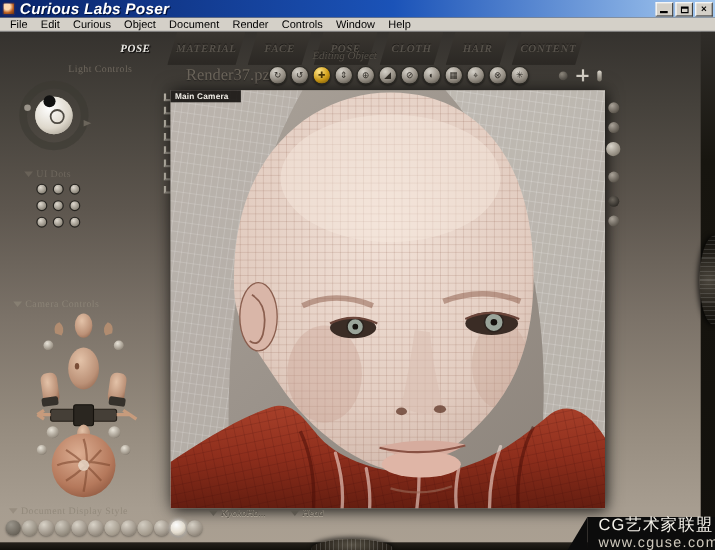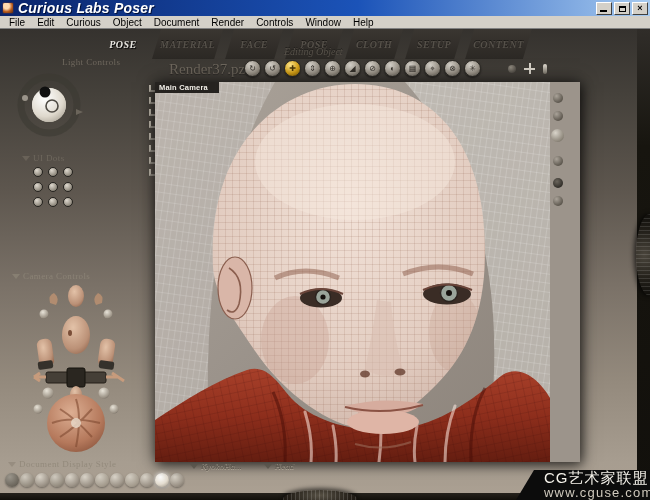--- a/index.html
+++ b/index.html
@@ -68,21 +68,21 @@
     font-size:8px; color:#35312b; line-height:1; box-shadow:0 1px 2px rgba(0,0,0,.5); }
   .tool-btn.active { background:radial-gradient(circle at 35% 28%, #ffe68a, #d4a017 55%, #7e5c0a 100%); color:#4a3607; }
   .tools-mini { position:absolute; left:508px; top:34px; display:flex; gap:8px; align-items:center; }
   .mini-sphere { width:8px; height:8px; border-radius:50%; background:radial-gradient(circle at 35% 30%, #8f897e, #3c3833); }
   .mini-cross { position:relative; width:11px; height:11px; }
   .mini-cross::before { content:""; position:absolute; left:0; top:5px; width:11px; height:2px; background:#d6d1c7; }
   .mini-cross::after { content:""; position:absolute; left:5px; top:0; width:2px; height:11px; background:#d6d1c7; }
   .mini-pin { width:4px; height:10px; border-radius:2px; background:linear-gradient(#e0dbd1,#7b756a); }
 
   
-  .viewport { position:absolute; left:155px; top:53px; width:425px; height:380px; background:#9c948b;
+  .viewport { position:absolute; left:155px; top:53px; width:395px; height:380px; background:#9c948b;
     box-shadow:0 0 16px rgba(0,0,0,.6), 2px 3px 10px rgba(0,0,0,.5); }
   .viewport svg { display:block; }
   .cam-label { position:absolute; left:0; top:0; width:64px; height:11px; background:rgba(10,8,6,.85);
     color:#f2efe8; font-size:7.5px; font-weight:bold; padding:1px 0 0 4px; letter-spacing:.2px; }
 
   
   .bracket-col { position:absolute; left:149px; top:56px; display:flex; flex-direction:column; gap:5px; }
   .bracket { width:8px; height:7px; border-left:2px solid #c7c1b4; border-bottom:2px solid #9a948a; }
 
   
@@ -152,21 +152,21 @@
   </div>
 
   <div class="workspace">
 
     <div class="tabstrip">
       <div class="tab active">POSE</div>
       <div class="tab inactive">MATERIAL</div>
       <div class="tab inactive">FACE</div>
       <div class="tab inactive">POSE</div>
       <div class="tab inactive">CLOTH</div>
-      <div class="tab inactive">SETUP</div>
+      <div class="tab inactive">HAIR</div>
       <div class="tab inactive">CONTENT</div>
     </div>
 
     <div class="side-label light-label">
       <span>Light Controls</span>
     </div>
     <div class="light-widget">
       <svg width="74" height="74" viewBox="0 0 74 74">
         <circle cx="37" cy="36" r="28" fill="none" stroke="#3b3832" stroke-width="7" opacity=".55"></circle>
         <circle cx="37" cy="36" r="17" fill="#c9c3b8"></circle>

